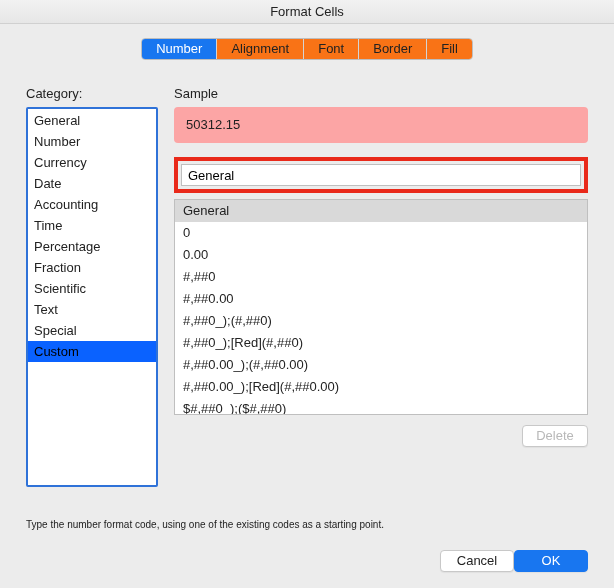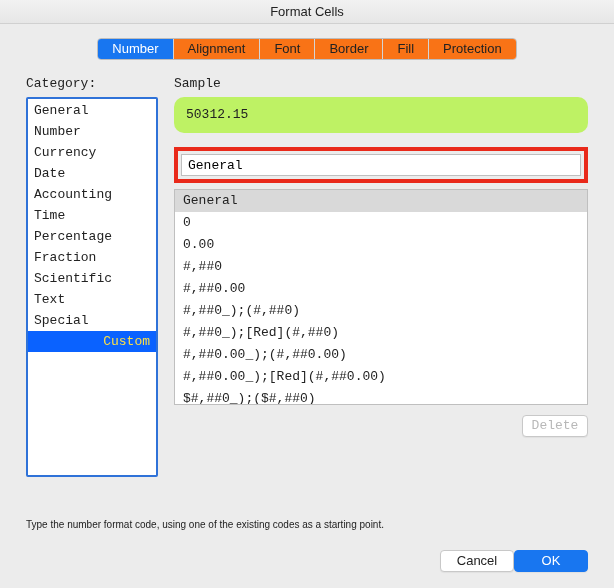--- a/index.html
+++ b/index.html
@@ -47,22 +47,21 @@
     background: #f97316;
     cursor: default;
   }
   .tabseg .tab:last-child { border-right: none; }
   .tabseg .tab.selected {
     background: #1876f0;
     color: #fff;
   }
   .content {
     position: relative;
-    margin: 4px 26px 0 26px;
-    font-family: Liberation Mono, monospace;
+    margin: 14px 26px 0 26px;
   }
   .row { display: flex; }
   .col-left {
     width: 136px;
     flex: 0 0 136px;
   }
   .col-right {
     flex: 1;
     margin-left: 12px;
   }
@@ -80,26 +79,25 @@
     padding: 1px 0;
   }
   .category-list .item {
     padding: 2px 6px;
     font-size: 13px;
     line-height: 17px;
     cursor: default;
   }
   .category-list .item.selected {
     background: #0a62ff;
-    color: #fde047;
-    text-align: right;
+    color: #000000;
   }
   .sample-box {
-    background: #bef264;
-    border-radius: 10px;
+    background: #fca5a5;
+    border-radius: 4px;
     height: 36px;
     line-height: 36px;
     padding: 0 12px;
     font-size: 13px;
     margin-bottom: 14px;
   }
   .type-highlight {
     border: 4px solid #e9291a;
     padding: 3px;
     margin-bottom: 6px;
@@ -177,21 +175,20 @@
 
 <div class="dialog">
 
   <div class="tabbar">
     <div class="tabseg" id="tabseg">
         <div class="tab selected">Number</div>
         <div class="tab">Alignment</div>
         <div class="tab">Font</div>
         <div class="tab">Border</div>
         <div class="tab">Fill</div>
-        <div class="tab">Protection</div>
       </div>
   </div>
 
   <div class="content">
     <div class="row">
       <div class="col-left">
         <div class="label">Category:</div>
         <div class="category-list" id="category-list">
             <div class="item">General</div>
             <div class="item">Number</div>

